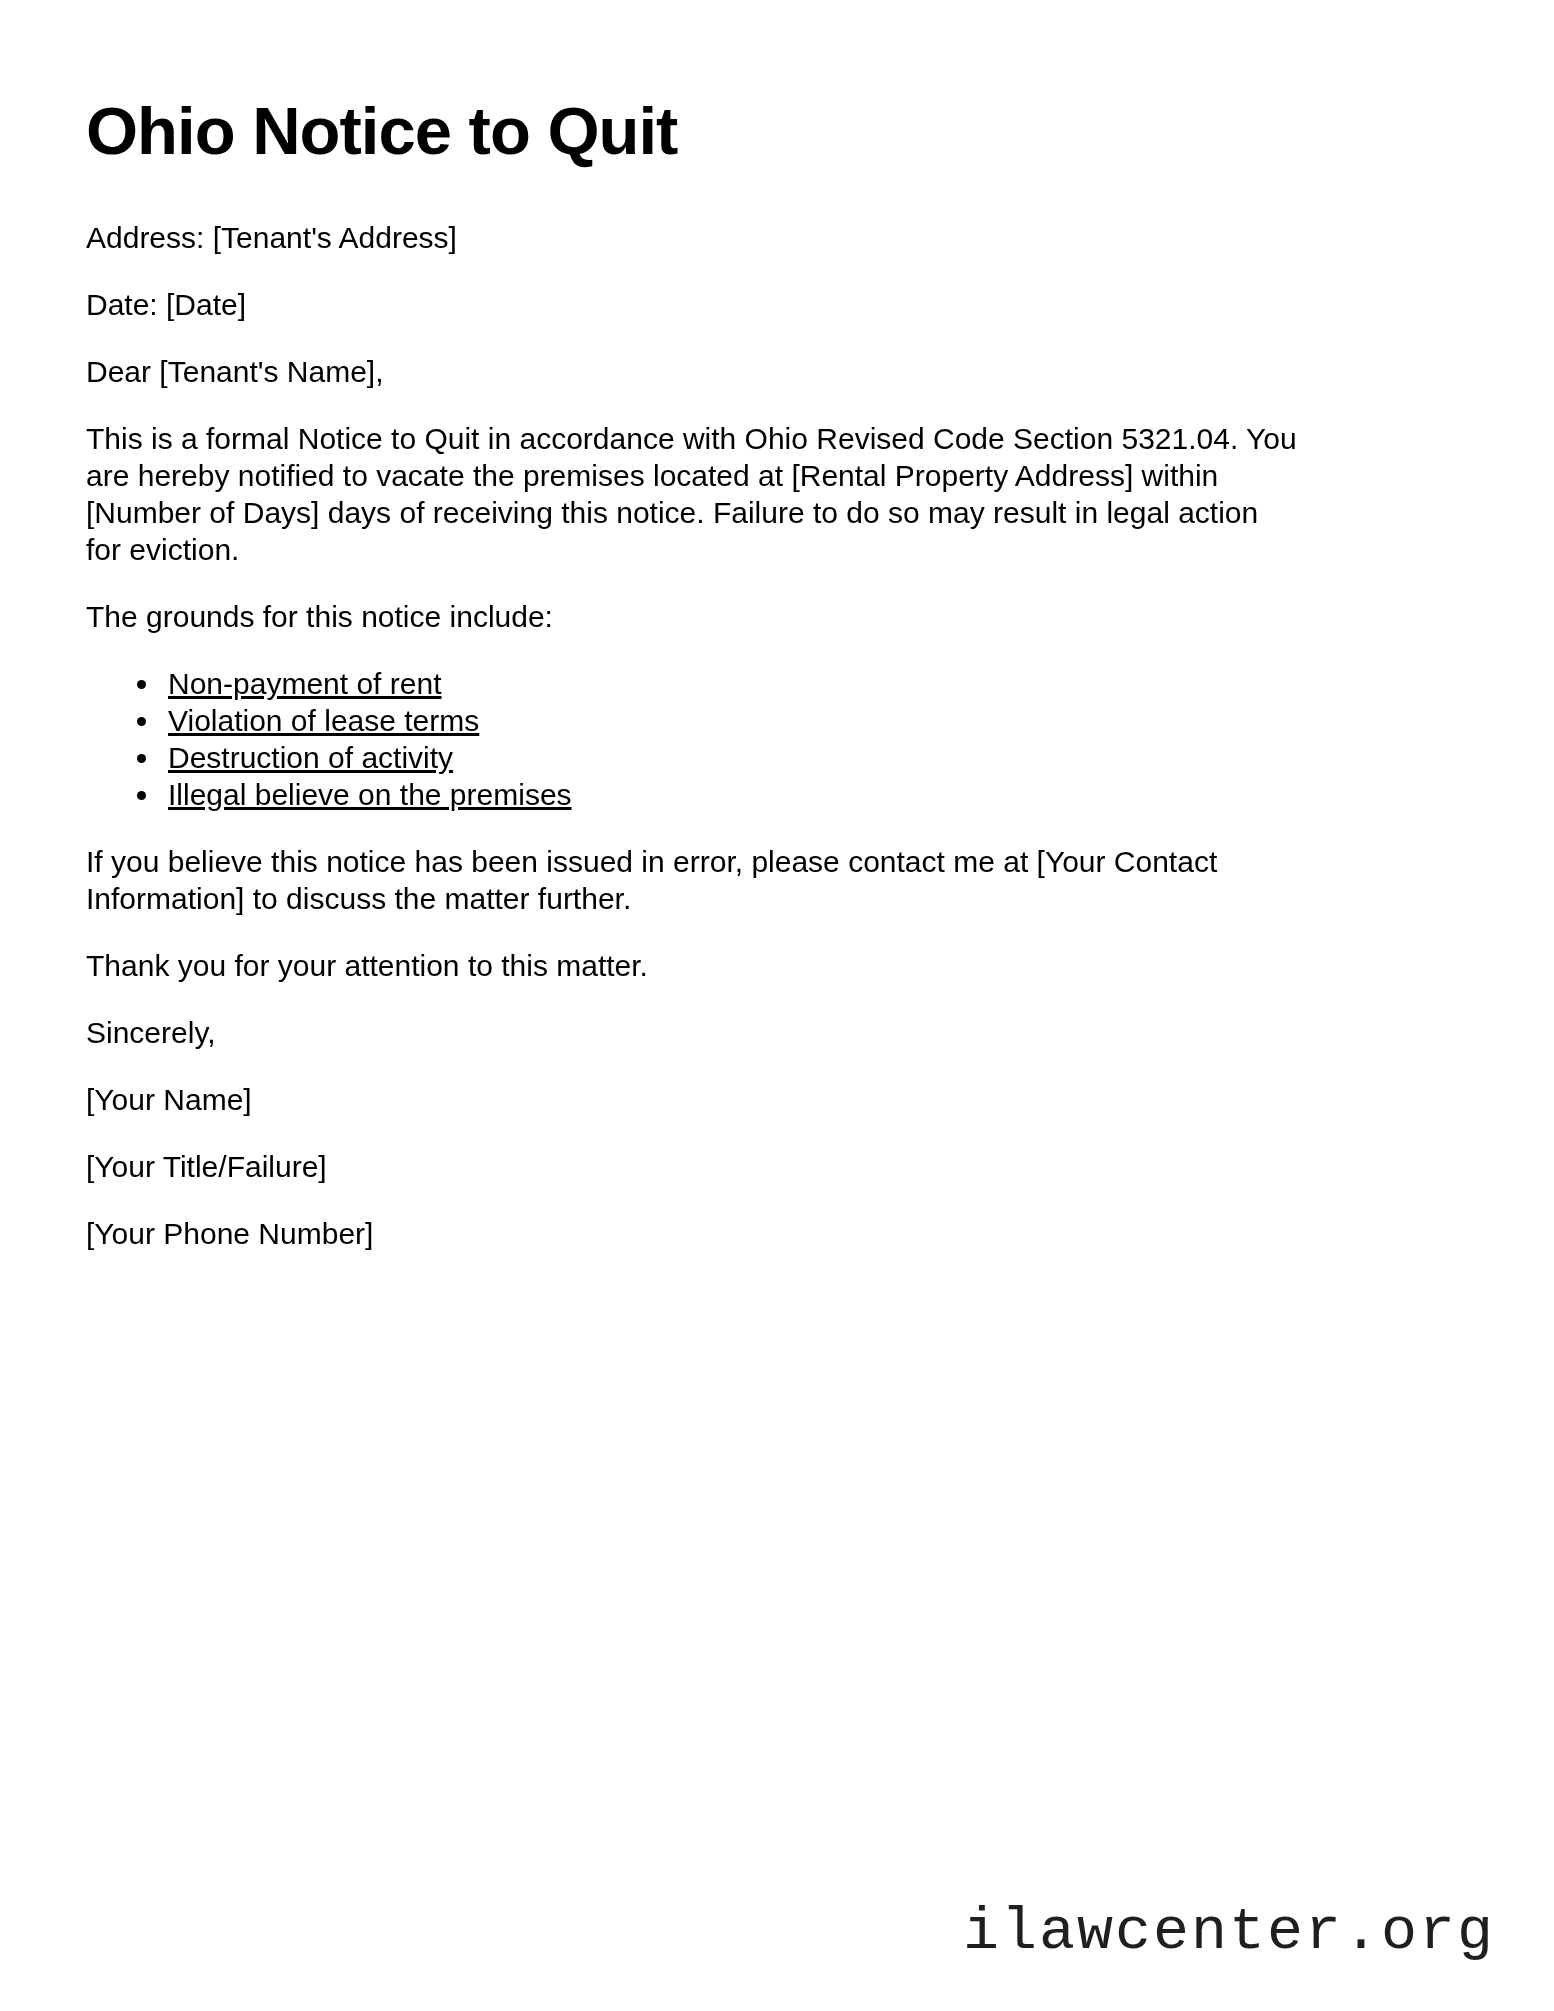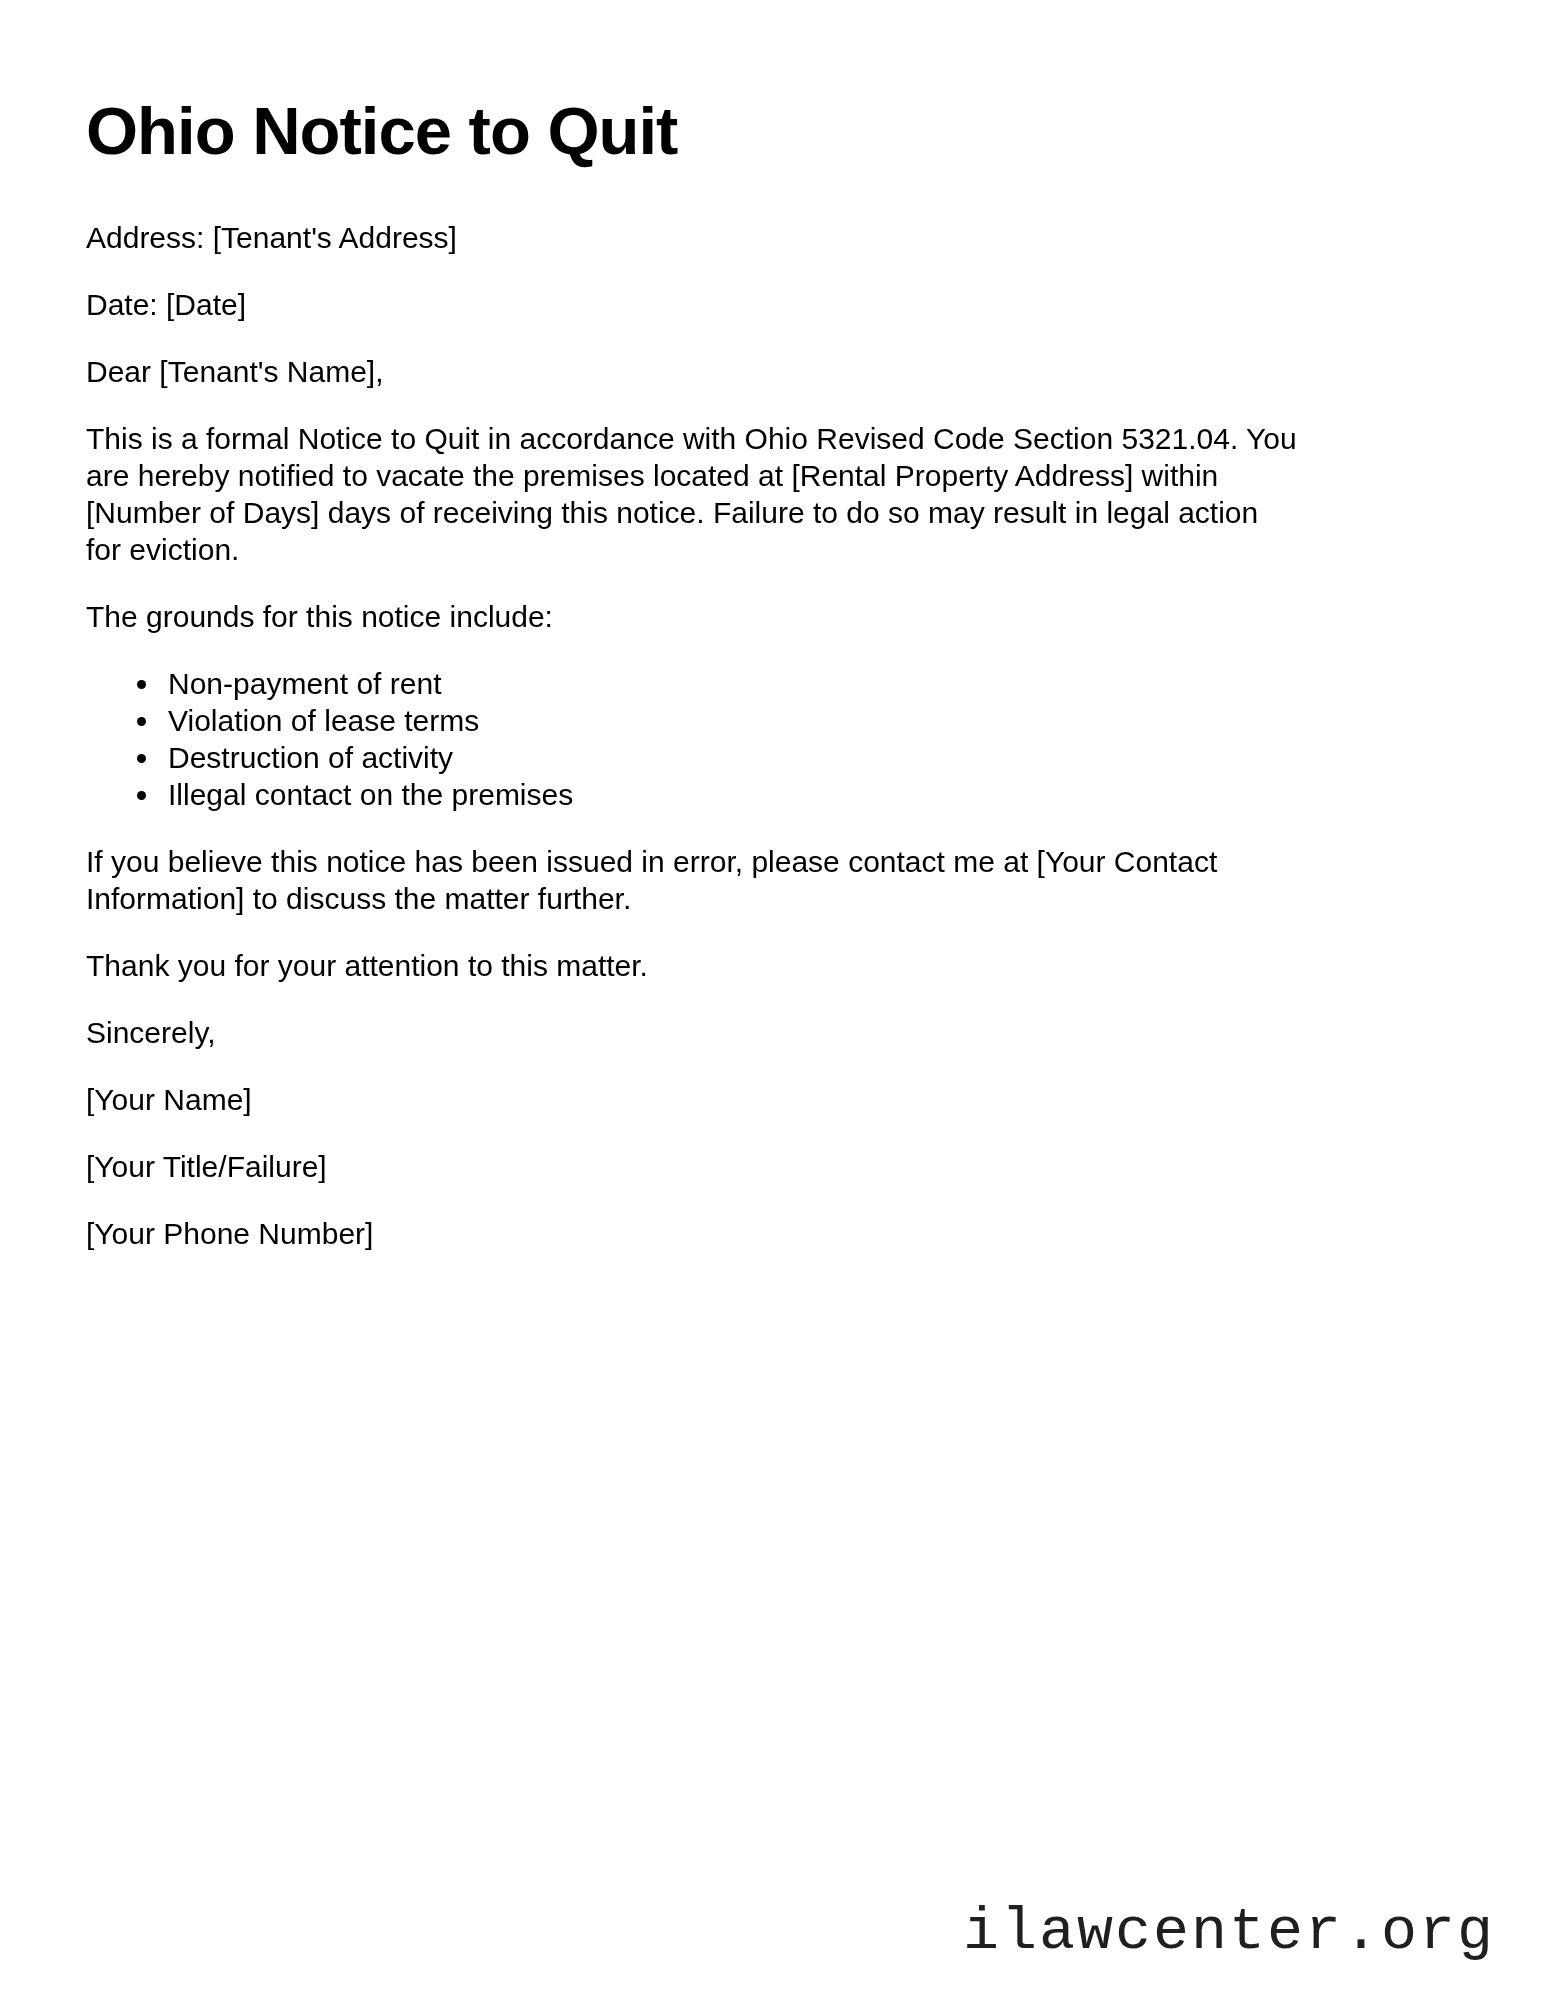--- a/index.html
+++ b/index.html
@@ -38,20 +38,21 @@
     line-height: 37px;
     margin: 0 0 30px 0;
     white-space: pre-line;
     color: var(--text-color);
   }
   .grounds-list {
     margin: 4px 0 30px 0;
     padding: 0 0 0 76px;
     font-size: 30px;
     line-height: 37px;
+    text-decoration: underline;
   }
   .grounds-list li {
     padding-left: 6px;
     margin: 0;
   }
   .footer-site {
     position: absolute;
     top: 1898px;
     right: 59px;
     font-family: "Liberation Mono", "DejaVu Sans Mono", monospace;
@@ -80,21 +81,21 @@
 are hereby notified to vacate the premises located at [Rental Property Address] within
 [Number of Days] days of receiving this notice. Failure to do so may result in legal action
 for eviction.</p>
 
     <p class="para">The grounds for this notice include:</p>
 
     <ul class="grounds-list">
       <li>Non-payment of rent</li>
       <li>Violation of lease terms</li>
       <li>Destruction of activity</li>
-      <li>Illegal contact on the premises</li>
+      <li>Illegal believe on the premises</li>
     </ul>
 
     <p class="para">If you believe this notice has been issued in error, please contact me at [Your Contact
 Information] to discuss the matter further.</p>
 
     <p class="para">Thank you for your attention to this matter.</p>
 
     <p class="para">Sincerely,</p>
 
     <p class="para">[Your Name]</p>

